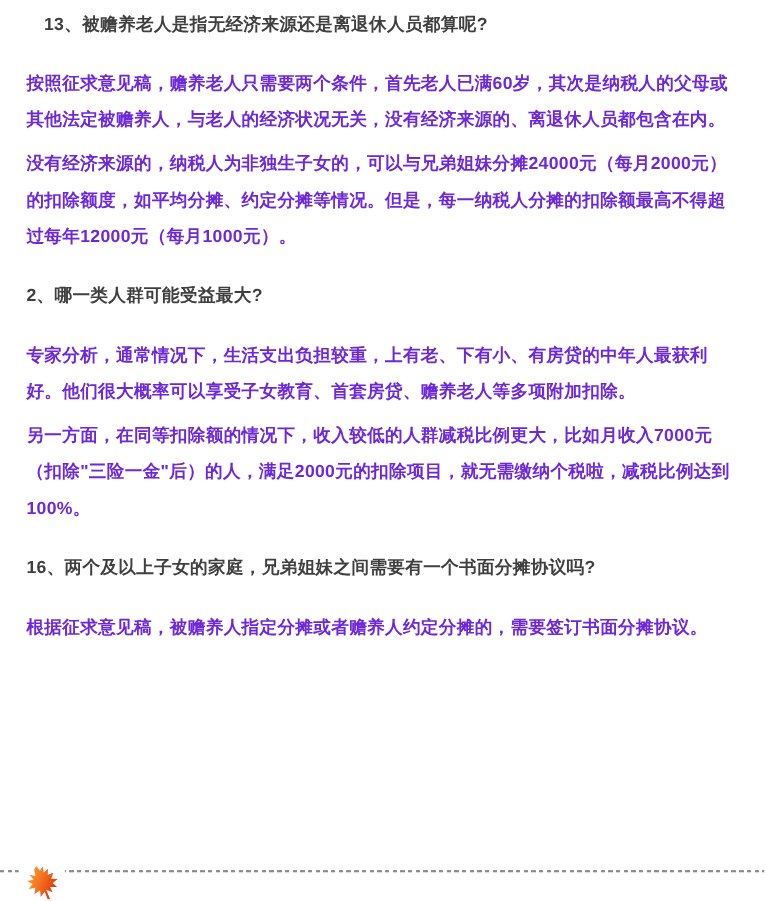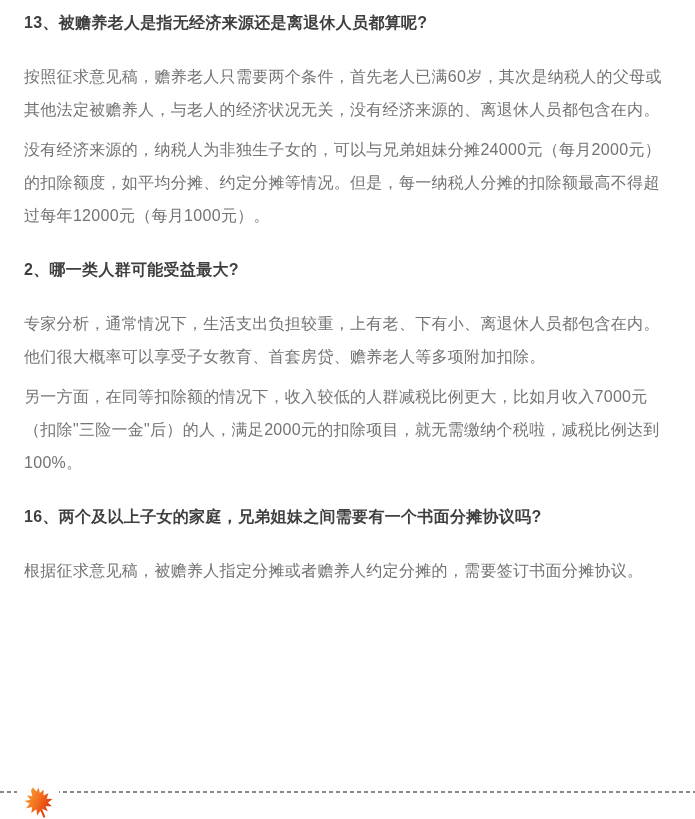--- a/index.html
+++ b/index.html
@@ -20,25 +20,26 @@
   .q-heading {
     font-size: 16px;
     font-weight: bold;
     color: #3f3f3f;
     line-height: 33px;
     margin: 21px 0;
     letter-spacing: 0.3px;
   }
   .content .q-heading:first-child {
     margin-top: 6px;
+    margin-left: 16px;
   }
   .a-paragraph {
     font-size: 16px;
-    font-weight: normal;
-    color: #737373;
+    font-weight: bold;
+    color: #6d28d9;
     line-height: 33px;
     margin: 7px 0;
     letter-spacing: 0.3px;
     text-align: left;
   }
   .footer {
     position: absolute;
     left: 0;
     right: 0;
     bottom: 0;
@@ -73,21 +74,21 @@
   }
 </style>
 </head>
 <body>
 
 <div class="content">
   <div class="q-heading">13、被赡养老人是指无经济来源还是离退休人员都算呢?</div>
   <div class="a-paragraph">按照征求意见稿，赡养老人只需要两个条件，首先老人已满60岁，其次是纳税人的父母或其他法定被赡养人，与老人的经济状况无关，没有经济来源的、离退休人员都包含在内。</div>
   <div class="a-paragraph">没有经济来源的，纳税人为非独生子女的，可以与兄弟姐妹分摊24000元（每月2000元）的扣除额度，如平均分摊、约定分摊等情况。但是，每一纳税人分摊的扣除额最高不得超过每年12000元（每月1000元）。</div>
   <div class="q-heading">2、哪一类人群可能受益最大?</div>
-  <div class="a-paragraph">专家分析，通常情况下，生活支出负担较重，上有老、下有小、离退休人员都包含在内。他们很大概率可以享受子女教育、首套房贷、赡养老人等多项附加扣除。</div>
+  <div class="a-paragraph">专家分析，通常情况下，生活支出负担较重，上有老、下有小、有房贷的中年人最获利好。他们很大概率可以享受子女教育、首套房贷、赡养老人等多项附加扣除。</div>
   <div class="a-paragraph">另一方面，在同等扣除额的情况下，收入较低的人群减税比例更大，比如月收入7000元（扣除"三险一金"后）的人，满足2000元的扣除项目，就无需缴纳个税啦，减税比例达到100%。</div>
   <div class="q-heading">16、两个及以上子女的家庭，兄弟姐妹之间需要有一个书面分摊协议吗?</div>
   <div class="a-paragraph">根据征求意见稿，被赡养人指定分摊或者赡养人约定分摊的，需要签订书面分摊协议。</div>
 </div>
 
 <div class="footer">
   <div class="dashed-divider"></div>
   <div class="leaf-badge">
     <svg viewBox="0 0 100 100" aria-hidden="true">
       <defs>

